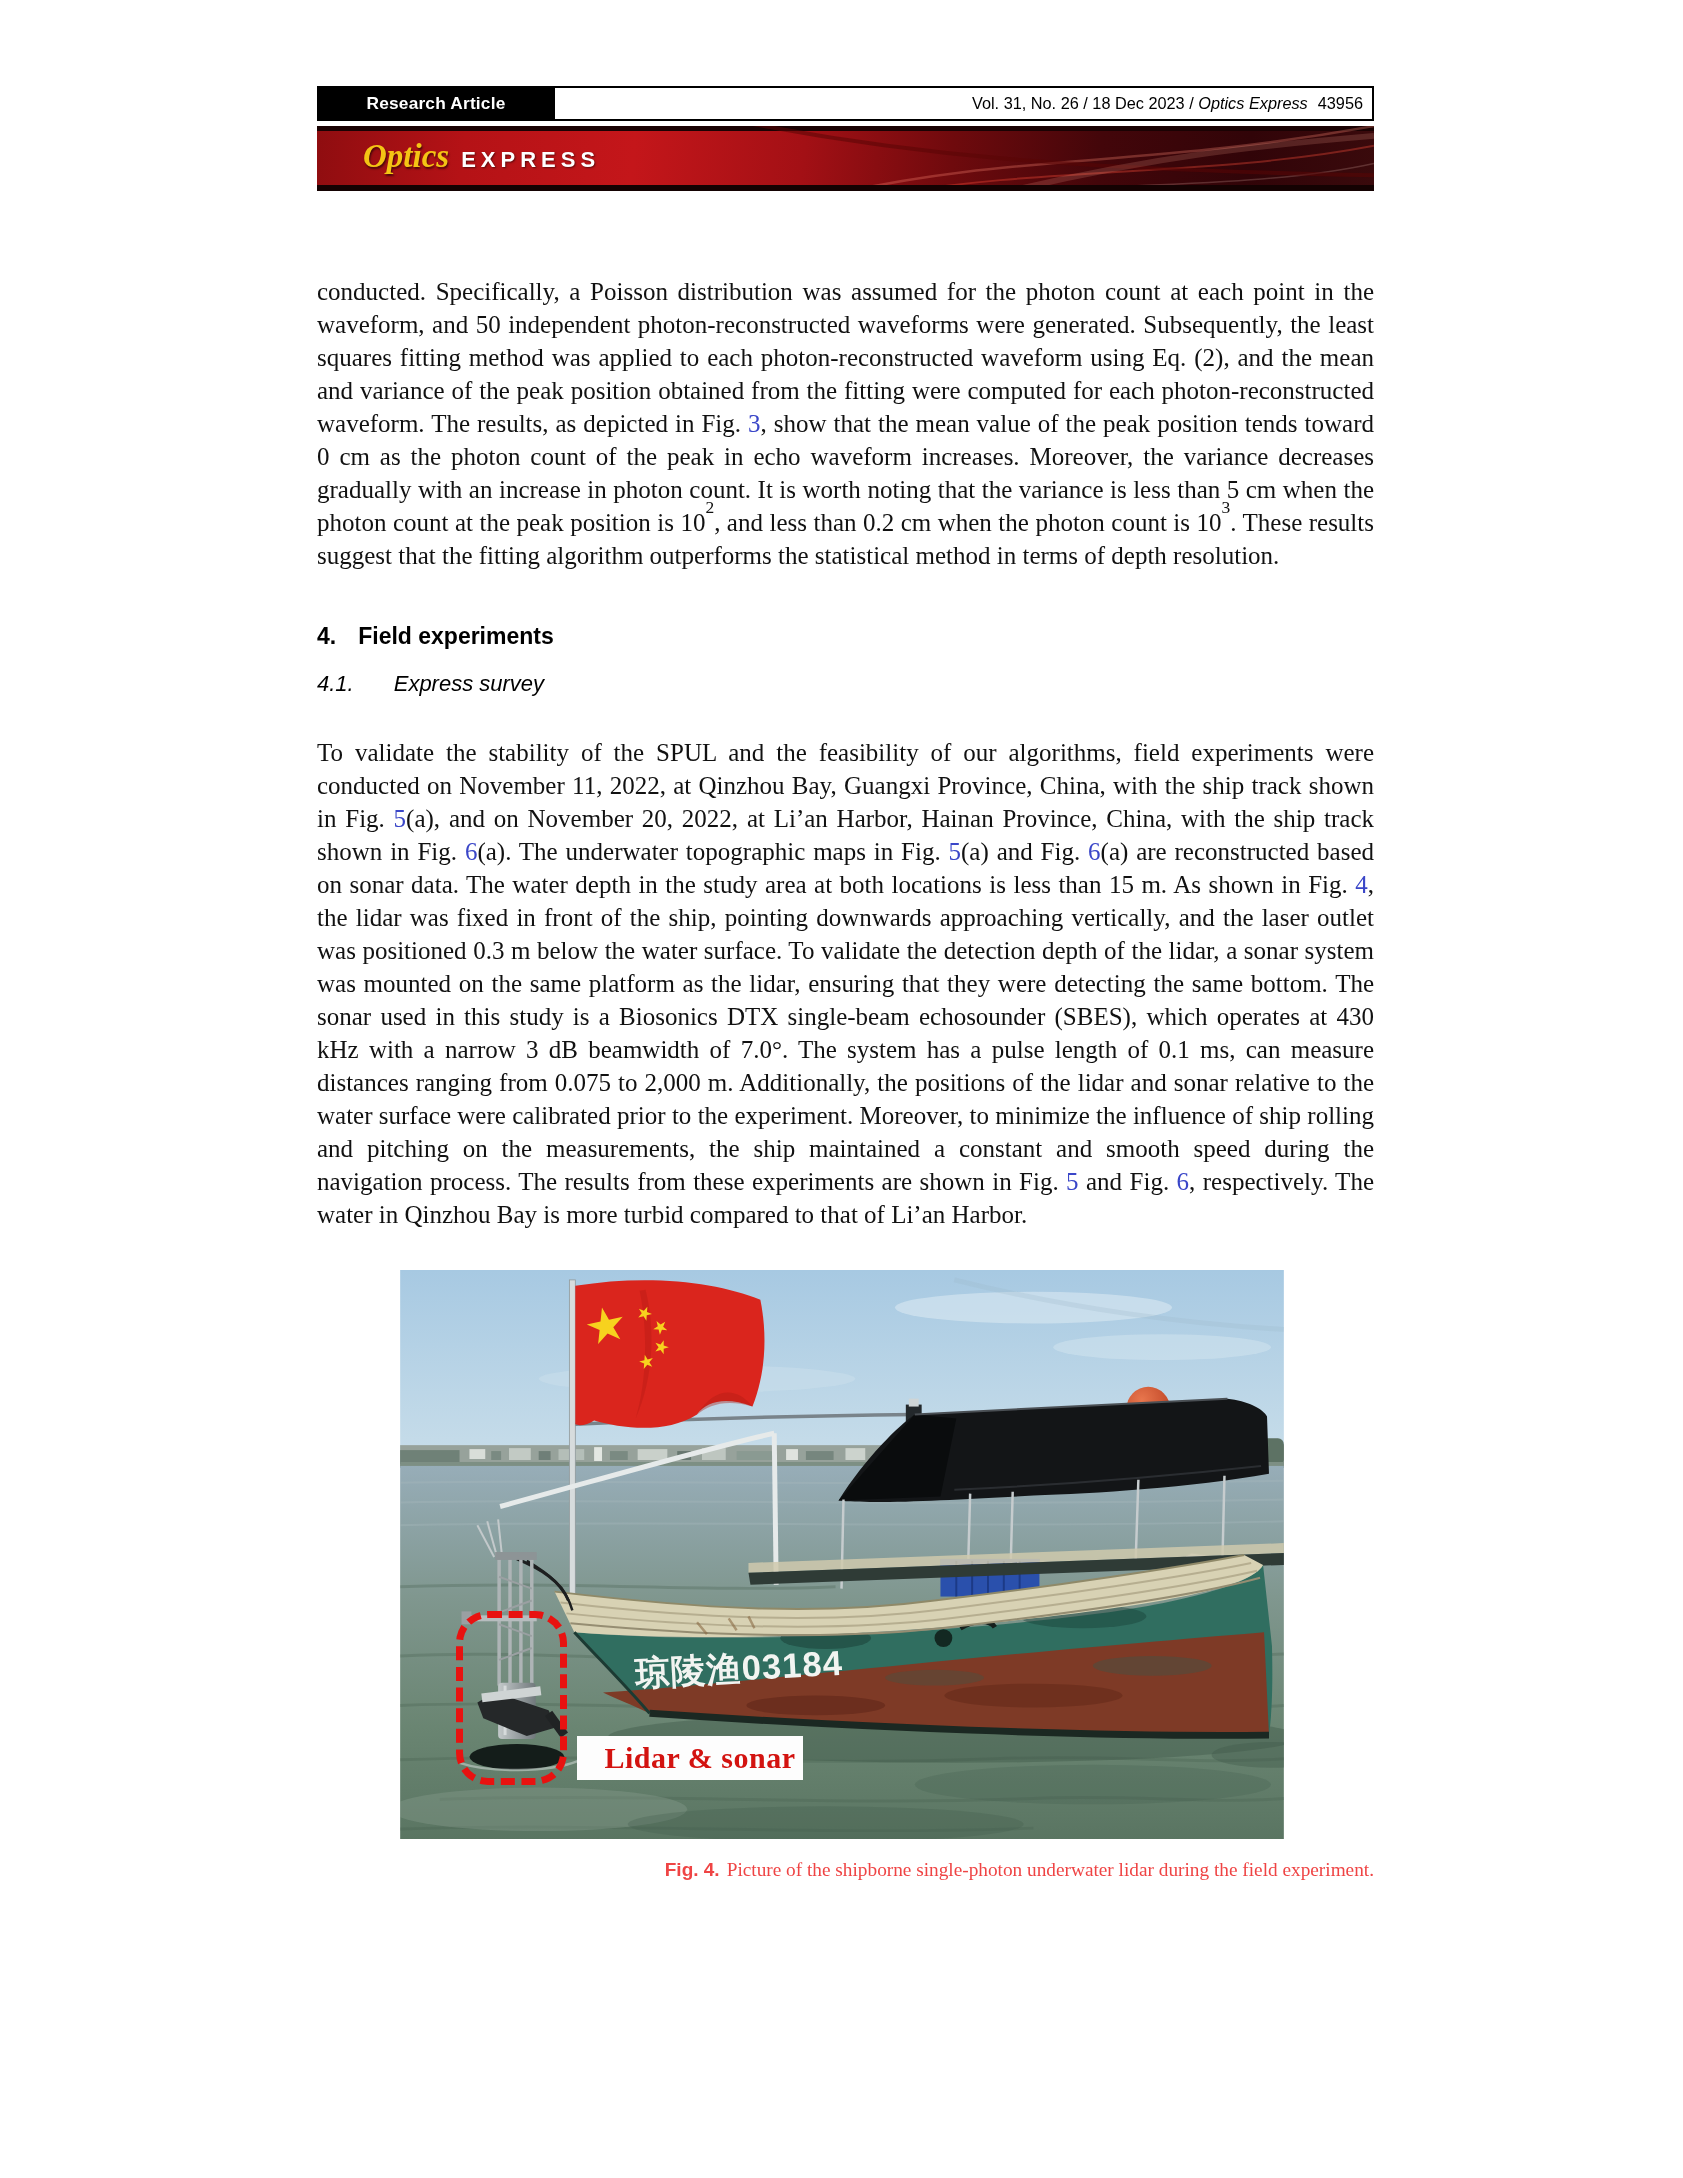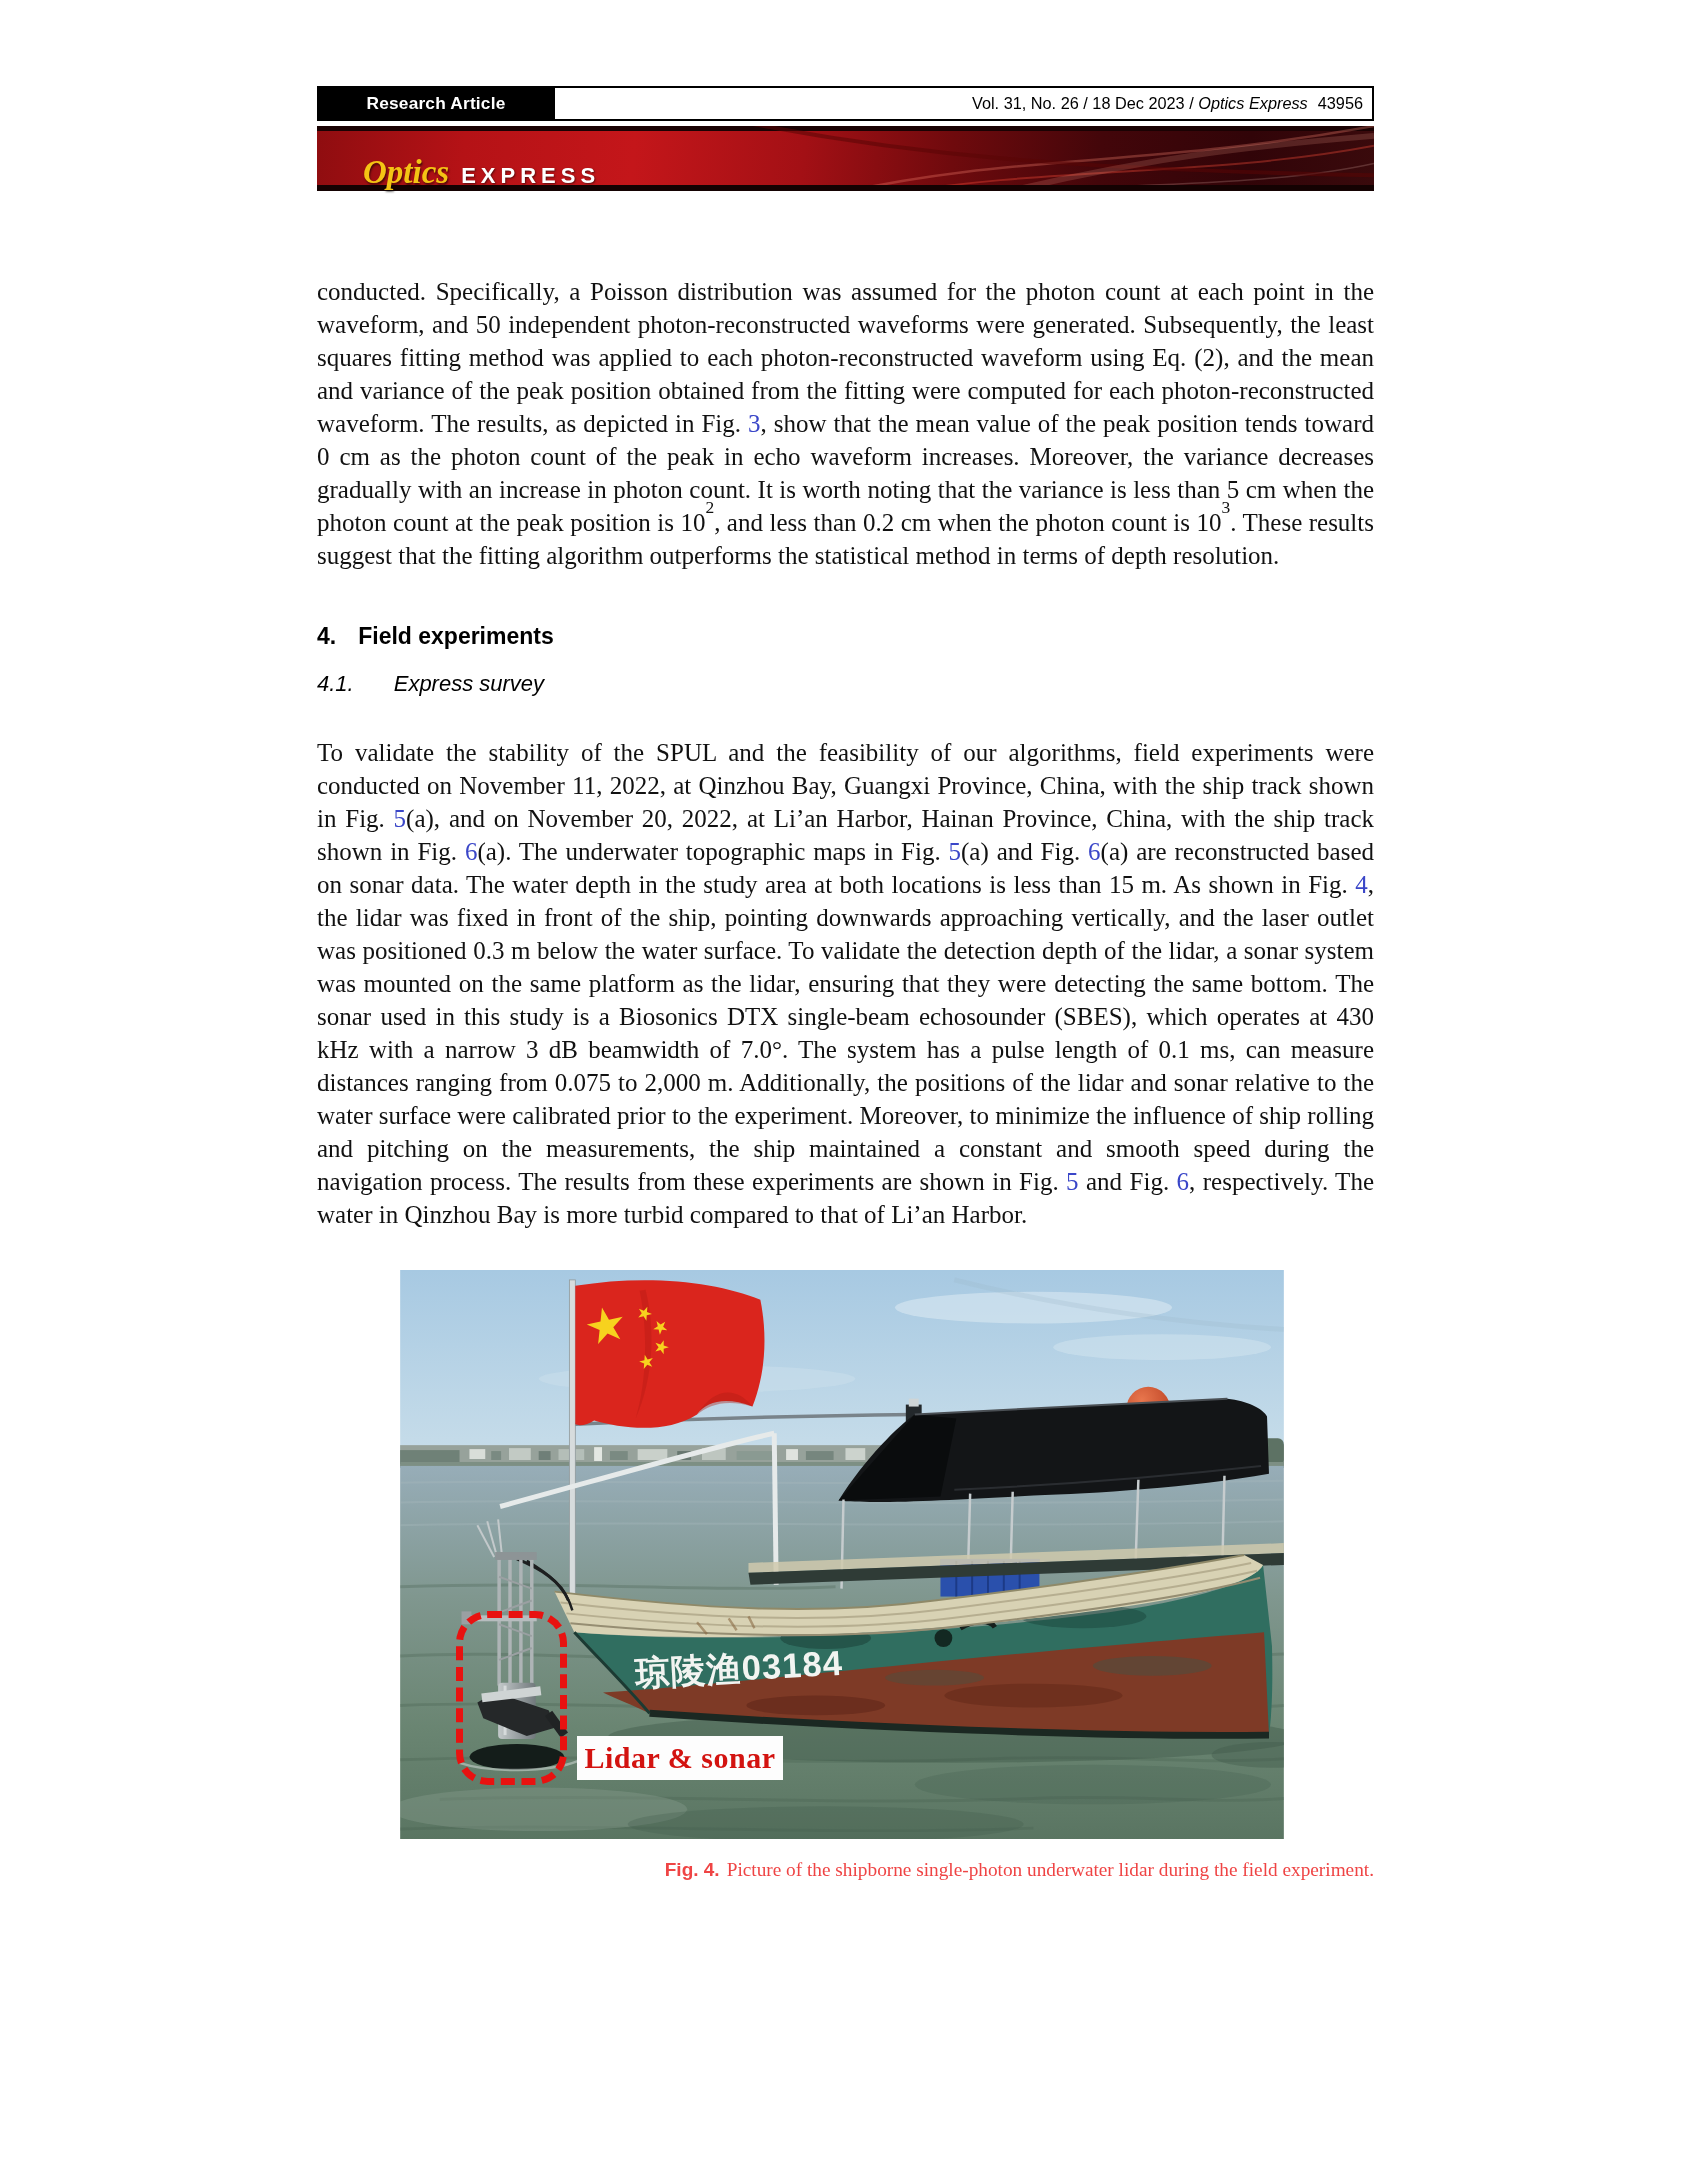--- a/index.html
+++ b/index.html
@@ -25,21 +25,21 @@
   .header-right .artnum{margin-left:10px;}
   
   .banner{
     position:absolute;left:317px;top:126px;width:1057px;height:65px;
     background:linear-gradient(95deg,#8f0d10 0%,#b51216 14%,#c4161a 30%,#a31015 46%,
       #6f0a0d 60%,#43060a 74%,#310408 88%,#3a0a0c 100%);
   }
   .banner .bar-top{position:absolute;left:0;top:0;width:100%;height:5px;background:#1a0203;}
   .banner .bar-bottom{position:absolute;left:0;bottom:0;width:100%;height:6px;background:#140202;}
   .banner svg{position:absolute;left:0;top:0;width:100%;height:100%;}
-  .logo{position:absolute;left:46px;top:28px;display:flex;align-items:baseline;z-index:2;}
+  .logo{position:absolute;left:46px;top:12px;display:flex;align-items:baseline;z-index:2;}
   .logo-optics{
     font:italic bold 33px "Liberation Serif",serif;color:#f4c414;
     text-shadow:1px 2px 2px rgba(0,0,0,.55);
   }
   .logo-express{
     font:bold 22px "Liberation Sans",sans-serif;color:#fff;letter-spacing:5px;
     margin-left:12px;text-shadow:1px 1px 2px rgba(0,0,0,.5);
   }
   
   .bodytext{
@@ -63,21 +63,21 @@
   
   .figure-photo{position:absolute;left:400px;top:1270px;width:884px;height:569px;}
   .figure-photo > svg{position:absolute;left:0;top:0;width:884px;height:569px;display:block;}
   .annotation-box{
     position:absolute;left:56px;top:341px;width:111px;height:174px;
     border:7px dashed #e81210;border-radius:32px;box-sizing:border-box;
   }
   .annotation-label{
     position:absolute;left:177px;top:466px;width:206px;height:44px;background:#fdfdfd;
     display:flex;align-items:center;justify-content:center;
-    font:bold 30px "Liberation Serif",serif;color:#d31310;letter-spacing:0.5px;
+    font:bold 30px "Liberation Serif",serif;color:#d31310;letter-spacing:0.5px;padding-left:20px;
   }
   .caption{
     position:absolute;left:317px;top:1859px;width:1057px;text-align:right;
     font-size:19.3px;color:#ef4444;
   }
   .caption-label{font:bold 19px "Liberation Sans",sans-serif;margin-right:7px;}
 </style>
 </head>
 <body>
 

